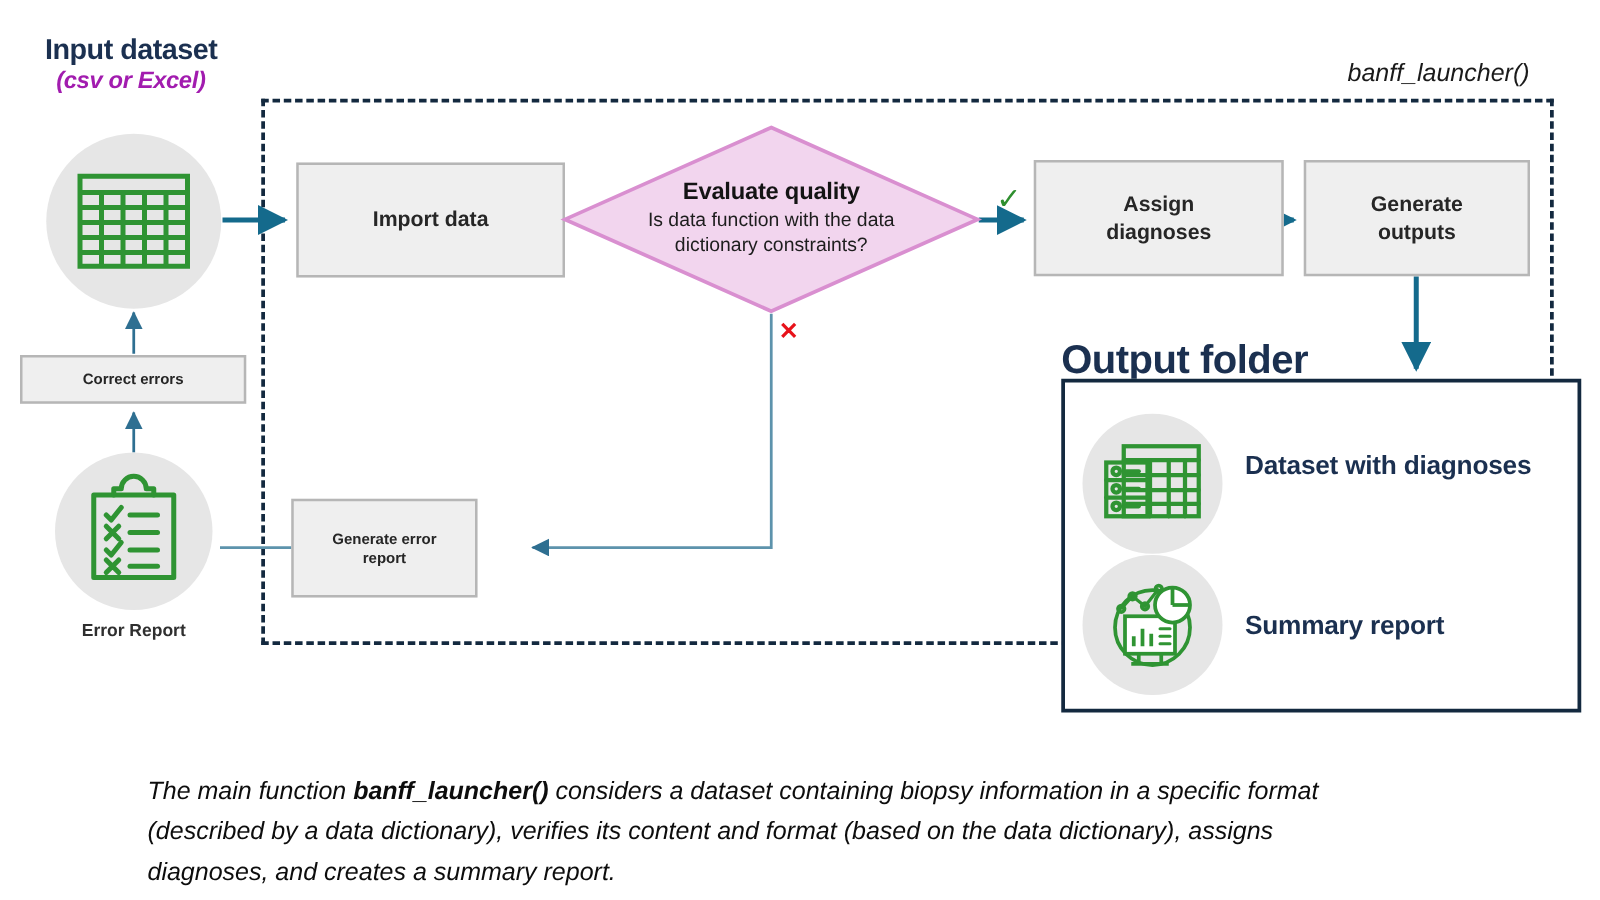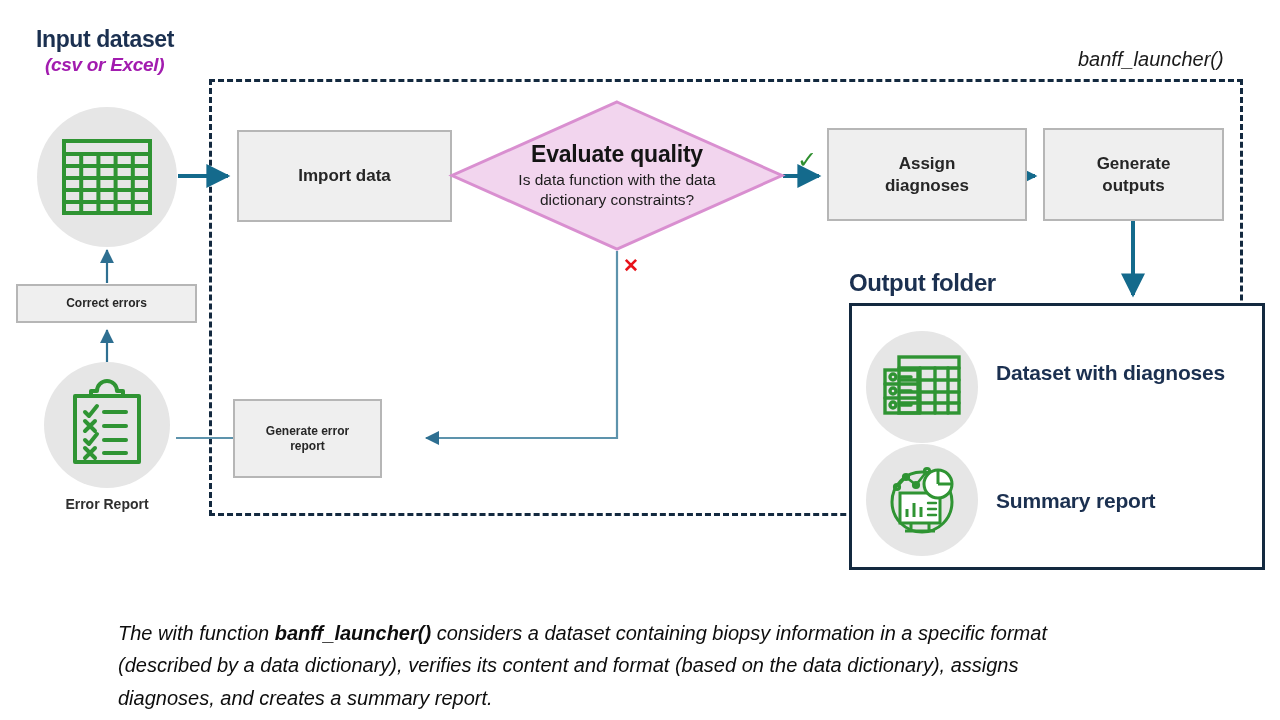--- a/index.html
+++ b/index.html
@@ -92,21 +92,21 @@
 
   
   .diamond-wrap {
     display: flex;
     flex-direction: column;
     align-items: center;
     justify-content: center;
     text-align: center;
   }
   .diamond-title {
-    font-size: 23px;
+    font-size: 19px;
     font-weight: 700;
     color: #141414;
     line-height: 1.15;
     letter-spacing: -0.2px;
   }
   .diamond-sub {
     font-size: 15.5px;
     color: #1d1d1d;
     line-height: 1.3;
     max-width: 250px;
@@ -151,21 +151,21 @@
 </head>
 <body>
 
 <div id="stage">
 
   <div class="abs heading-main" style="left:36px; top:26px;">Input dataset</div>
   <div class="abs heading-sub" style="left:45px; top:54px;">(csv or Excel)</div>
 
   <div class="abs func-label" style="left:1078px; top:48px;">banff_launcher()</div>
 
-  <div class="abs heading-main" style="left:849px; top:269px; font-size:24px;">Output folder</div>
+  <div class="abs heading-main" style="left:849px; top:269px; font-size:32px;">Output folder</div>
 
   <div class="abs dashed-region" style="left:209px; top:79px; width:1034px; height:437px;"></div>
 
   <div class="abs dashed-mask" style="left:852px; top:306px; width:392px; height:213px;"></div>
 
   <div class="abs output-box" style="left:849px; top:303px; width:416px; height:267px;"></div>
 
   <svg class="abs" style="left:0; top:0;" width="1280" height="720">
     <defs>
       <marker id="ah-teal" markerWidth="7" markerHeight="7" refX="5.4" refY="3" orient="auto" markerUnits="strokeWidth">
@@ -329,16 +329,16 @@
 
         <circle cx="57" cy="25" r="14" fill="#ffffff"></circle>
         <line x1="57" y1="25" x2="57" y2="11"></line>
         <line x1="57" y1="25" x2="71" y2="25"></line>
       </g>
     </svg>
   </div>
   <div class="abs out-item-label" style="left:996px; top:489px;">Summary report</div>
 
   <div class="abs caption" style="left:118px; top:617px;">
-    <span>The with function </span><b>banff_launcher()</b><span> considers a dataset containing biopsy information in a specific format (described by a data dictionary), verifies its content and format (based on the data dictionary), assigns diagnoses, and creates a summary report.</span>
+    <span>The main function </span><b>banff_launcher()</b><span> considers a dataset containing biopsy information in a specific format (described by a data dictionary), verifies its content and format (based on the data dictionary), assigns diagnoses, and creates a summary report.</span>
   </div>
 
 </div>
 
 </body></html>

